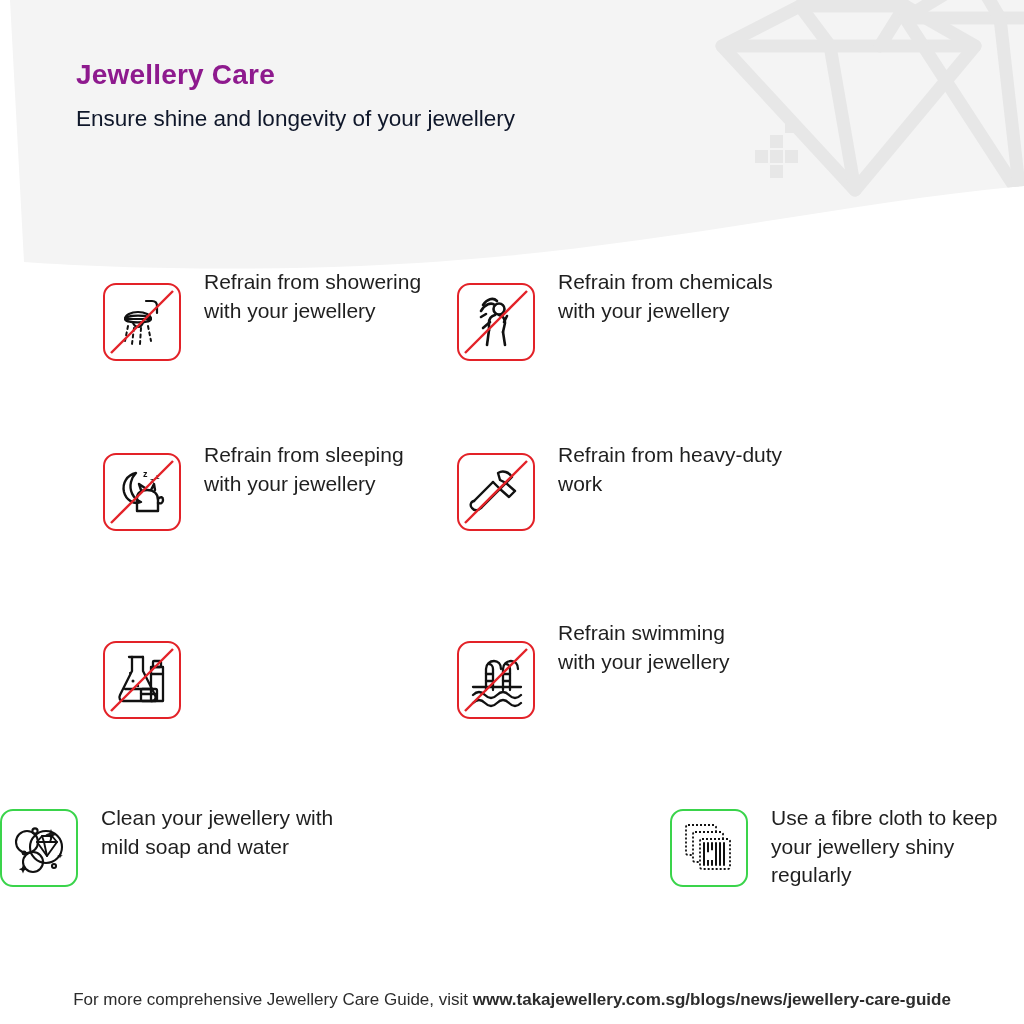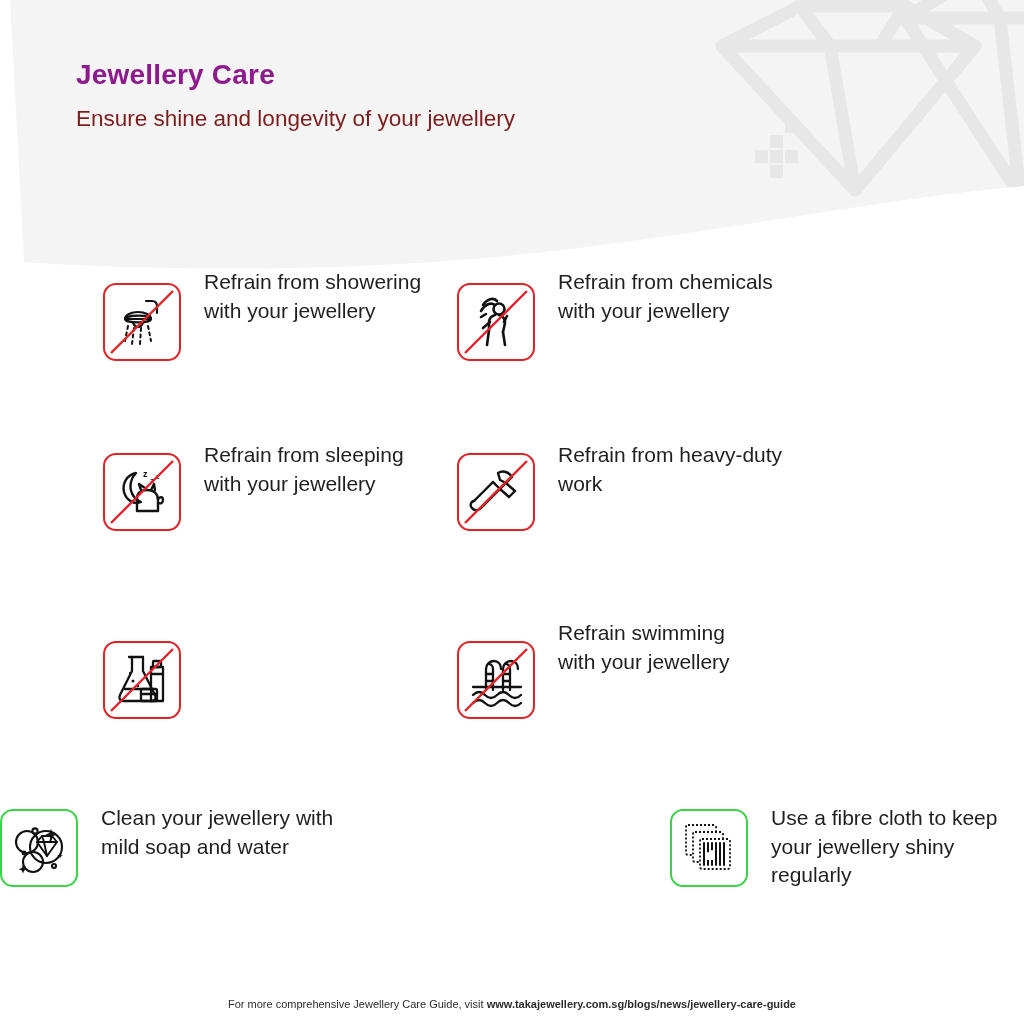--- a/index.html
+++ b/index.html
@@ -38,21 +38,21 @@
     font-size: 28px;
     font-weight: bold;
     color: #8e1a8e;
     letter-spacing: 0.2px;
     margin: 8px 0 14px 0;
     line-height: 1.1;
   }
   #page-subtitle {
     font-size: 22.5px;
     font-weight: 400;
-    color: #7f1d1d;
+    color: #0f172a;
     margin: 0;
     line-height: 1.2;
   }
 
   
   #care-grid {
     position: absolute;
     left: 0;
     top: 268px;
     width: 888px;
@@ -117,21 +117,21 @@
   .off-r3-right { margin-top: 22px; }
   .off-r4 { margin-top: 5px; }
 
   
   #footer {
     position: absolute;
     left: 0;
     bottom: 14px;
     width: 1024px;
     text-align: center;
-    font-size: 11px;
+    font-size: 17px;
     color: #2c2c2c;
     z-index: 4;
   }
   #footer .url {
     font-weight: bold;
   }
 </style>
 </head>
 <body>
 

